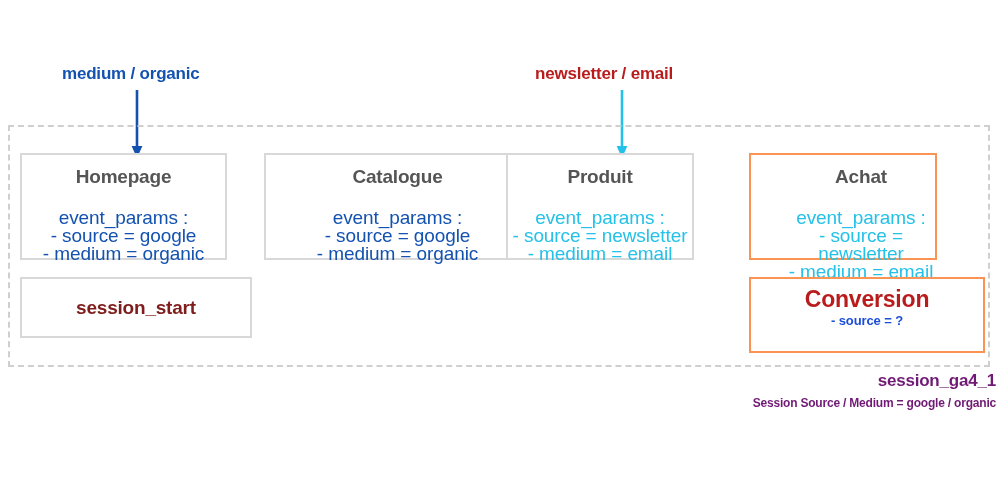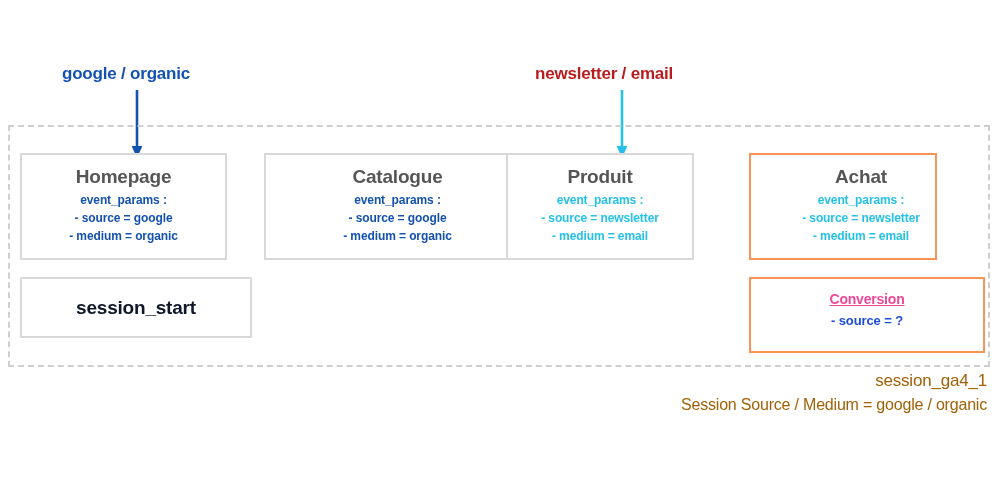--- a/index.html
+++ b/index.html
@@ -62,23 +62,23 @@
   .card.accent { border-color: #fb9355; }
 
   .card-title {
     color: #555555;
     font-weight: bold;
     font-size: 19px;
     line-height: 24px;
     letter-spacing: -0.2px;
   }
   .card-params {
-    margin-top: 2px;
-    font-weight: bold;
-    font-size: 12px;
+    margin-top: 20px;
+    font-weight: normal;
+    font-size: 19px;
     line-height: 18px;
     letter-spacing: -0.1px;
   }
   .blue  { color: #1452b0; }
   .cyan  { color: #25c1e8; }
 
   .card-row1 { top: 153px; height: 107px; }
   .c-homepage  { left: 20px;  width: 207px; }
   .c-catalogue { left: 264px; width: 267px; }
   .c-produit   { left: 506px; width: 188px; }
@@ -89,68 +89,67 @@
     left: 20px;
     top: 277px;
     width: 232px;
     height: 61px;
     display: flex;
     align-items: center;
     justify-content: center;
     padding-top: 0;
   }
   .session-label {
-    color: #0f172a;
+    color: #7f1d1d;
     font-weight: bold;
     font-size: 19px;
     letter-spacing: -0.2px;
   }
 
   .card-conversion {
     left: 749px;
     top: 277px;
     width: 236px;
     height: 76px;
     padding-top: 8px;
   }
   .conversion-title {
-    color: #ec4899;
-    font-weight: bold;
-    font-size: 14px;
+    color: #b91c1c;
+    font-weight: bold;
+    font-size: 23px;
     line-height: 24px;
     letter-spacing: -0.2px;
-    text-decoration: underline;
   }
   .conversion-params {
     margin-top: 1px;
     color: #1d4ed8;
     font-weight: bold;
     font-size: 13px;
     line-height: 18px;
     letter-spacing: -0.1px;
   }
 
   
   .caption {
     position: absolute;
-    right: 13px;
+    right: 4px;
     text-align: right;
-    color: #a16207;
-    font-weight: normal;
+    color: #701a75;
+    font-weight: bold;
     white-space: nowrap;
   }
   .caption-id   { top: 371px; font-size: 17px; letter-spacing: -0.2px; }
-  .caption-desc { top: 396px; font-size: 16px; letter-spacing: -0.2px; }
+  .caption-desc { top: 396px; font-size: 12px; letter-spacing: -0.2px; }
 </style>
 </head>
 <body>
 
 <div class="canvas">
 
-  <div class="annot annot-google">google / organic</div>
+  <div class="annot annot-google">medium / organic</div>
 
   <div class="arrow arrow-google">
     <svg width="14" height="68" viewBox="0 0 14 68">
       <line x1="7" y1="0" x2="7" y2="58" stroke="#1452b0" stroke-width="2.6"></line>
       <polygon points="7,68 1.6,56 12.4,56" fill="#1452b0"></polygon>
     </svg>
   </div>
 
   <div class="annot annot-newsletter">newsletter / email</div>
 

